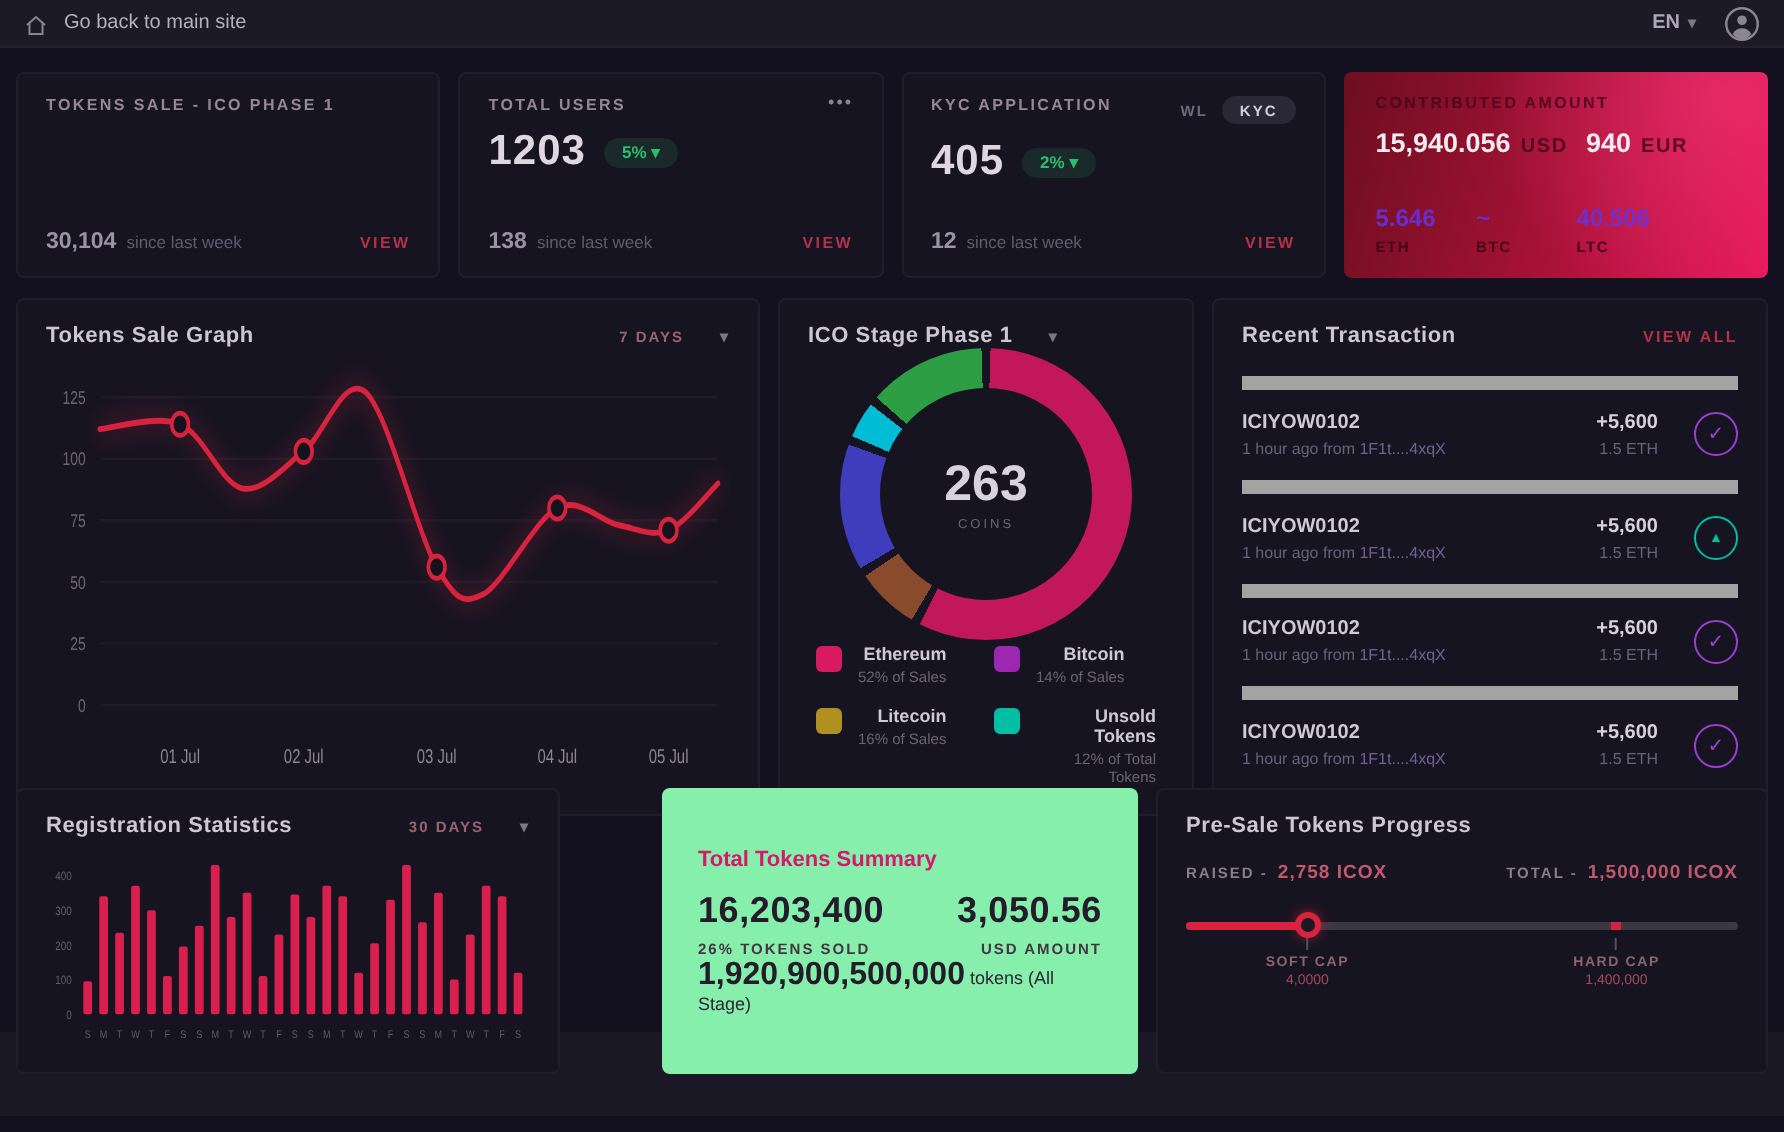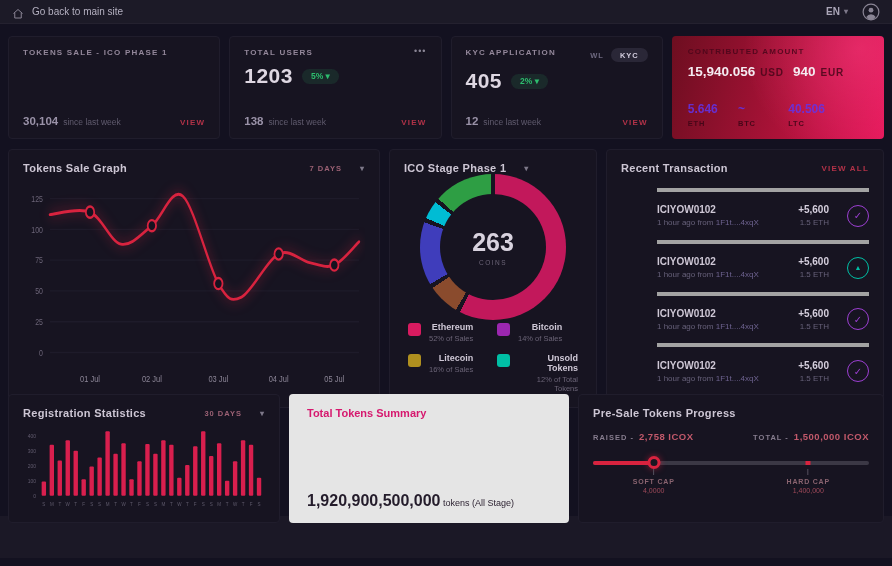--- a/index.html
+++ b/index.html
@@ -66,36 +66,36 @@
   .donut-hole{position:absolute;inset:20px;background:#171421;border-radius:50%;display:flex;flex-direction:column;align-items:center;justify-content:center;}
   .donut-center-value{font-size:25px;font-weight:bold;color:#d8d2de;}
   .donut-center-label{font-size:6.5px;letter-spacing:1.5px;color:#6b6477;margin-top:2px;}
   .legend{display:grid;grid-template-columns:1fr 1fr;gap:10px 8px;padding:2px 4px 2px;}
   .legend-item{display:flex;gap:8px;text-align:right;}
   .swatch{width:13px;height:13px;border-radius:3px;flex:none;margin-top:1px;}
   .legend-name{font-size:9px;font-weight:bold;color:#cfc8d6;}
   .legend-pct{font-size:7.5px;color:#6b6477;margin-top:2px;}
   
   .tx-list{margin-top:4px;flex:1;display:flex;flex-direction:column;}
-  .tx-row{flex:1;display:flex;align-items:center;border-top:4px solid #a3a3a3;cursor:pointer;margin-left:36px;}
+  .tx-row{flex:1;display:flex;align-items:center;border-top:7px solid #a3a3a3;cursor:pointer;}
   .tx-id{font-size:10px;font-weight:bold;color:#cfc8d6;}
   .tx-meta{font-size:8px;color:#67617a;margin-top:3px;}
   .tx-addr{color:#6e6390;}
   .tx-right{margin-left:auto;text-align:right;margin-right:18px;}
   .tx-amount{font-size:10px;font-weight:bold;color:#d6d0de;}
   .tx-eth{font-size:8px;color:#67617a;margin-top:3px;}
   .tx-icon{width:22px;height:22px;border-radius:50%;border:1.5px solid;display:flex;align-items:center;justify-content:center;flex:none;}
   .tx-icon[data-icon="check-circle"]{color:#9c3fd2;border-color:#9c3fd2;font-size:10px;}
   .tx-icon[data-icon="arrow-up-circle"]{color:#00bfa5;border-color:#00bfa5;font-size:7px;}
   .tx-icon[data-icon="check-circle"]::after{content:"✓";}
   .tx-icon[data-icon="arrow-up-circle"]::after{content:"▲";}
   
   .bar-chart-wrap{flex:1;margin-top:4px;}
   
-  .summary{background:#e5e5e5;border:none;padding:13px 18px;}
+  .summary{background:#86efac;border:none;padding:30px 18px;margin-left:42px;}
   .summary-title{font-size:11px;font-weight:bold;color:#d6186e;}
   .summary-main{display:flex;margin-top:9px;}
   .summary-col2{margin-left:auto;text-align:right;}
   .summary-big{font-size:18px;font-weight:bold;color:#241c2b;letter-spacing:.3px;}
   .summary-sub{font-size:7.5px;font-weight:bold;letter-spacing:1px;color:#463541;margin-top:4px;}
   .summary-total{margin-top:auto;font-size:9px;color:#2e2433;}
   .summary-total b{font-size:16px;color:#241c2b;}
   
   .presale-labels{display:flex;margin-top:12px;align-items:baseline;}
   .presale-lab{font-size:7.5px;font-weight:bold;letter-spacing:1px;color:#877d8f;}
@@ -429,20 +429,30 @@
             <rect x="227.73660714285717" y="20.888888888888893" width="4.419642857142858" height="49.11111111111111" rx="1" fill="#d91f4e"></rect>
             <text x="229.94642857142858" y="80" text-anchor="middle" font-size="4.6" fill="#5f5a6c">F</text>
             <rect x="235.77232142857144" y="52.66666666666667" width="4.419642857142858" height="17.33333333333333" rx="1" fill="#d91f4e"></rect>
             <text x="237.98214285714286" y="80" text-anchor="middle" font-size="4.6" fill="#5f5a6c">S</text>
           </svg>
       </div>
     </div>
 
     <div class="panel summary">
       <div class="summary-title">Total Tokens Summary</div>
+      <div class="summary-main">
+        <span>
+          <div class="summary-big">16,203,400</div>
+          <div class="summary-sub">26% TOKENS SOLD</div>
+        </span>
+        <span class="summary-col2">
+          <div class="summary-big">3,050.56</div>
+          <div class="summary-sub">USD AMOUNT</div>
+        </span>
+      </div>
       <div class="summary-total">
         <b>1,920,900,500,000</b>
         <span>tokens</span>
         <span>(All Stage)</span>
       </div>
     </div>
 
     <div class="panel">
       <div class="panel-head">
         <span class="panel-title">Pre-Sale Tokens Progress</span>

